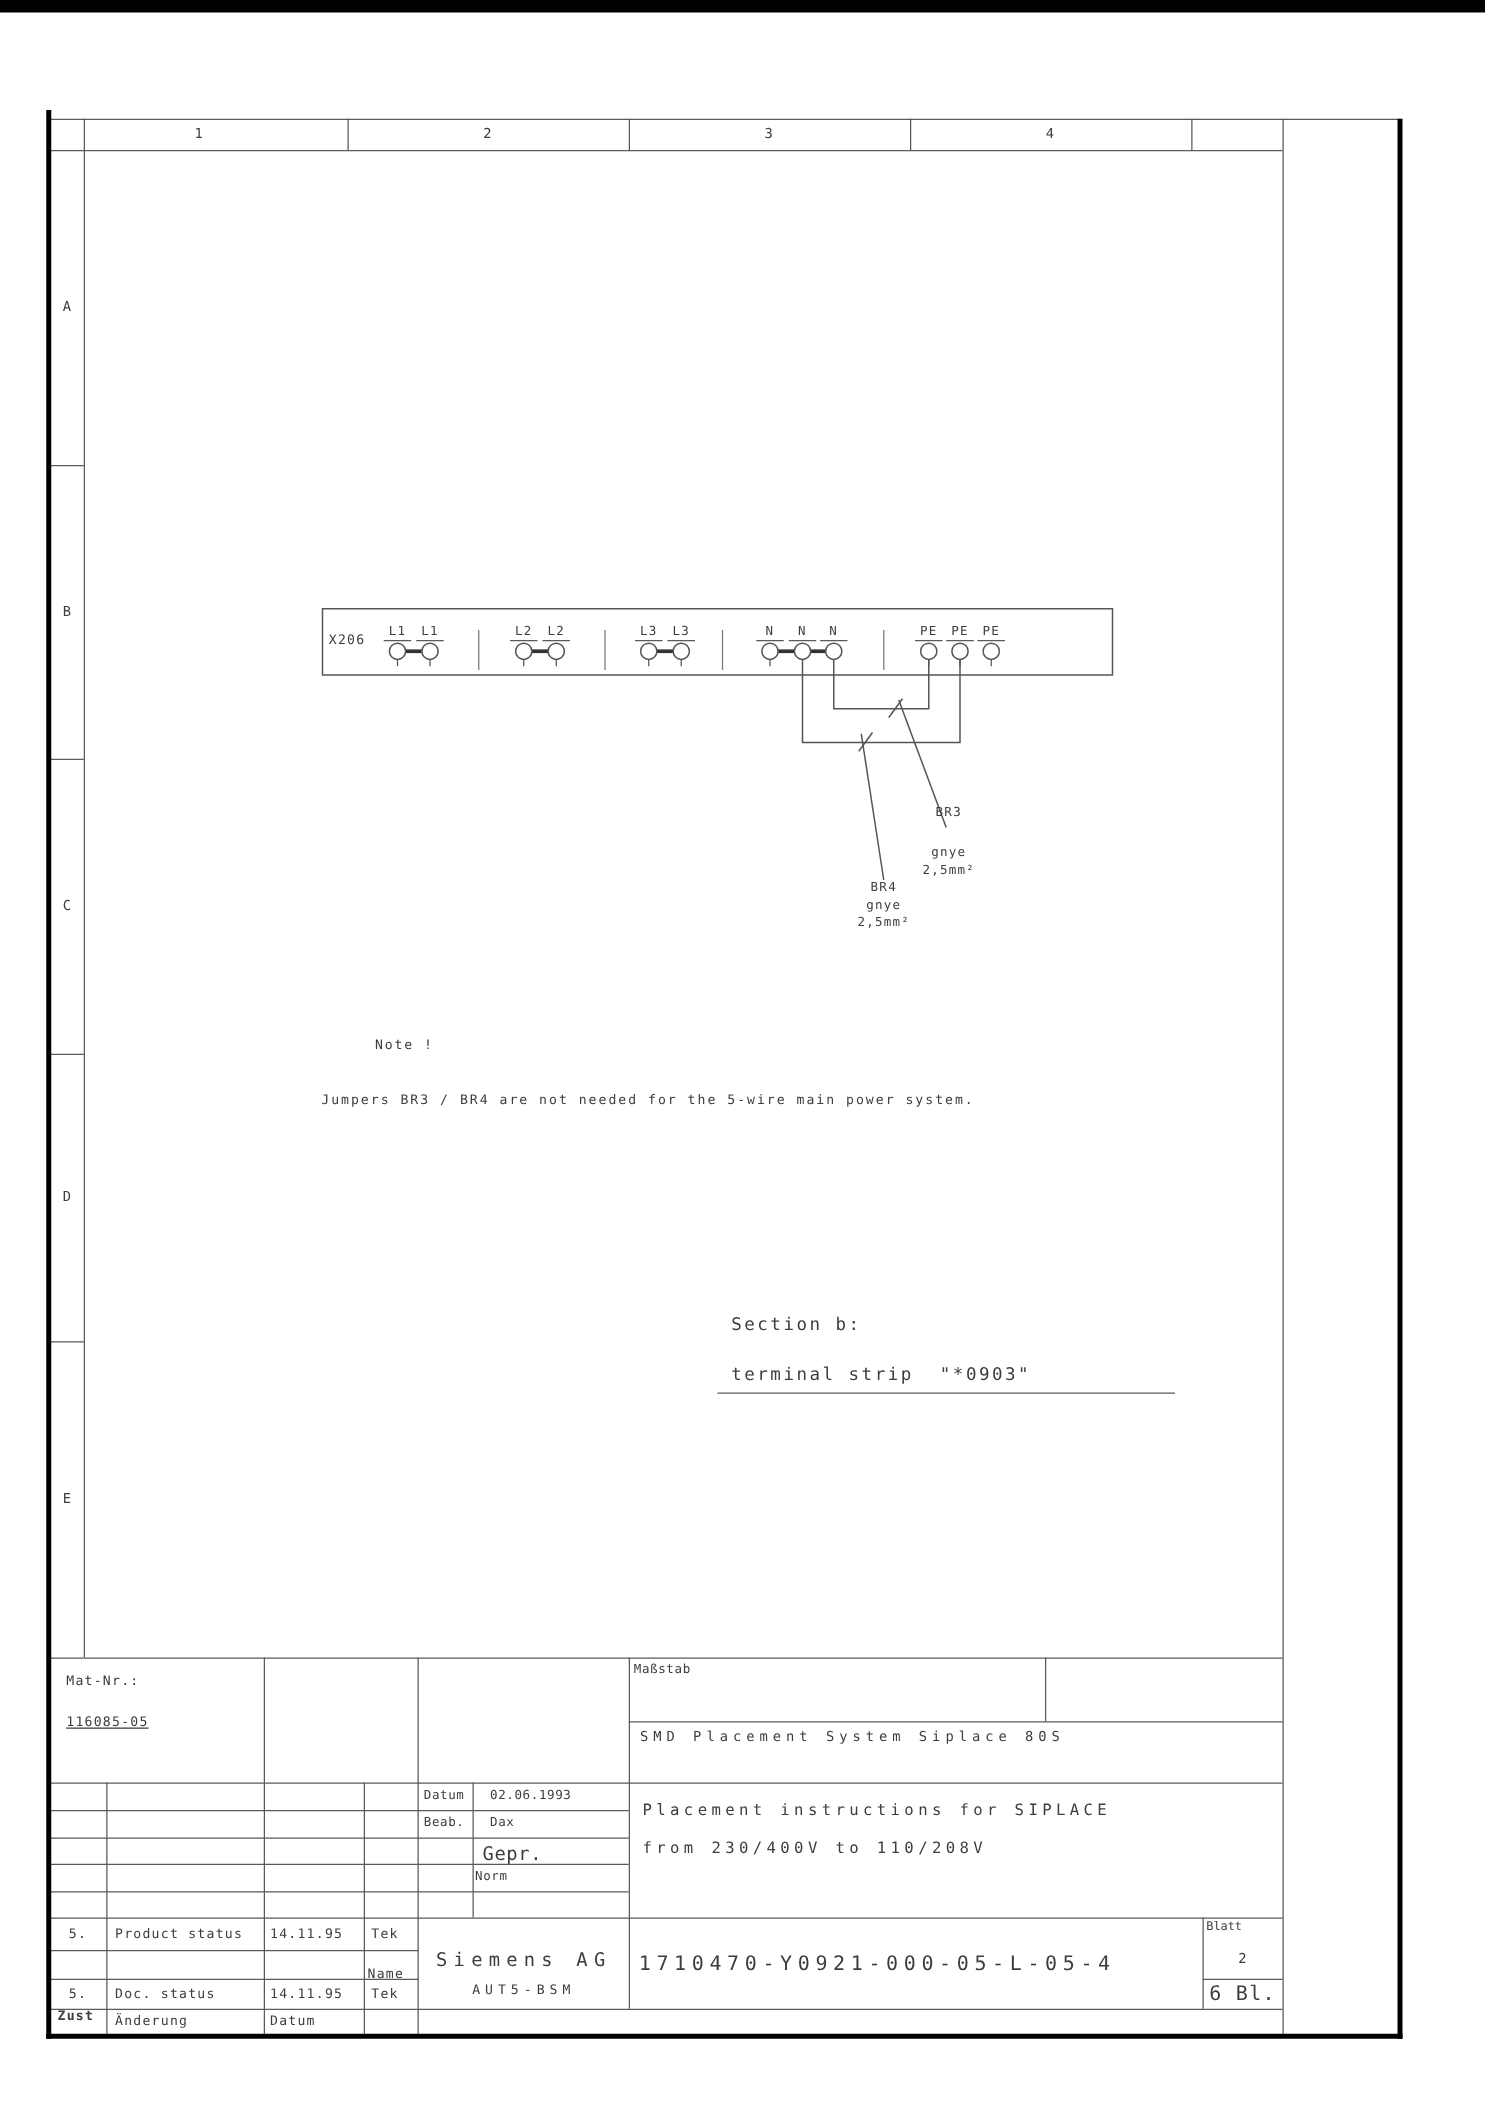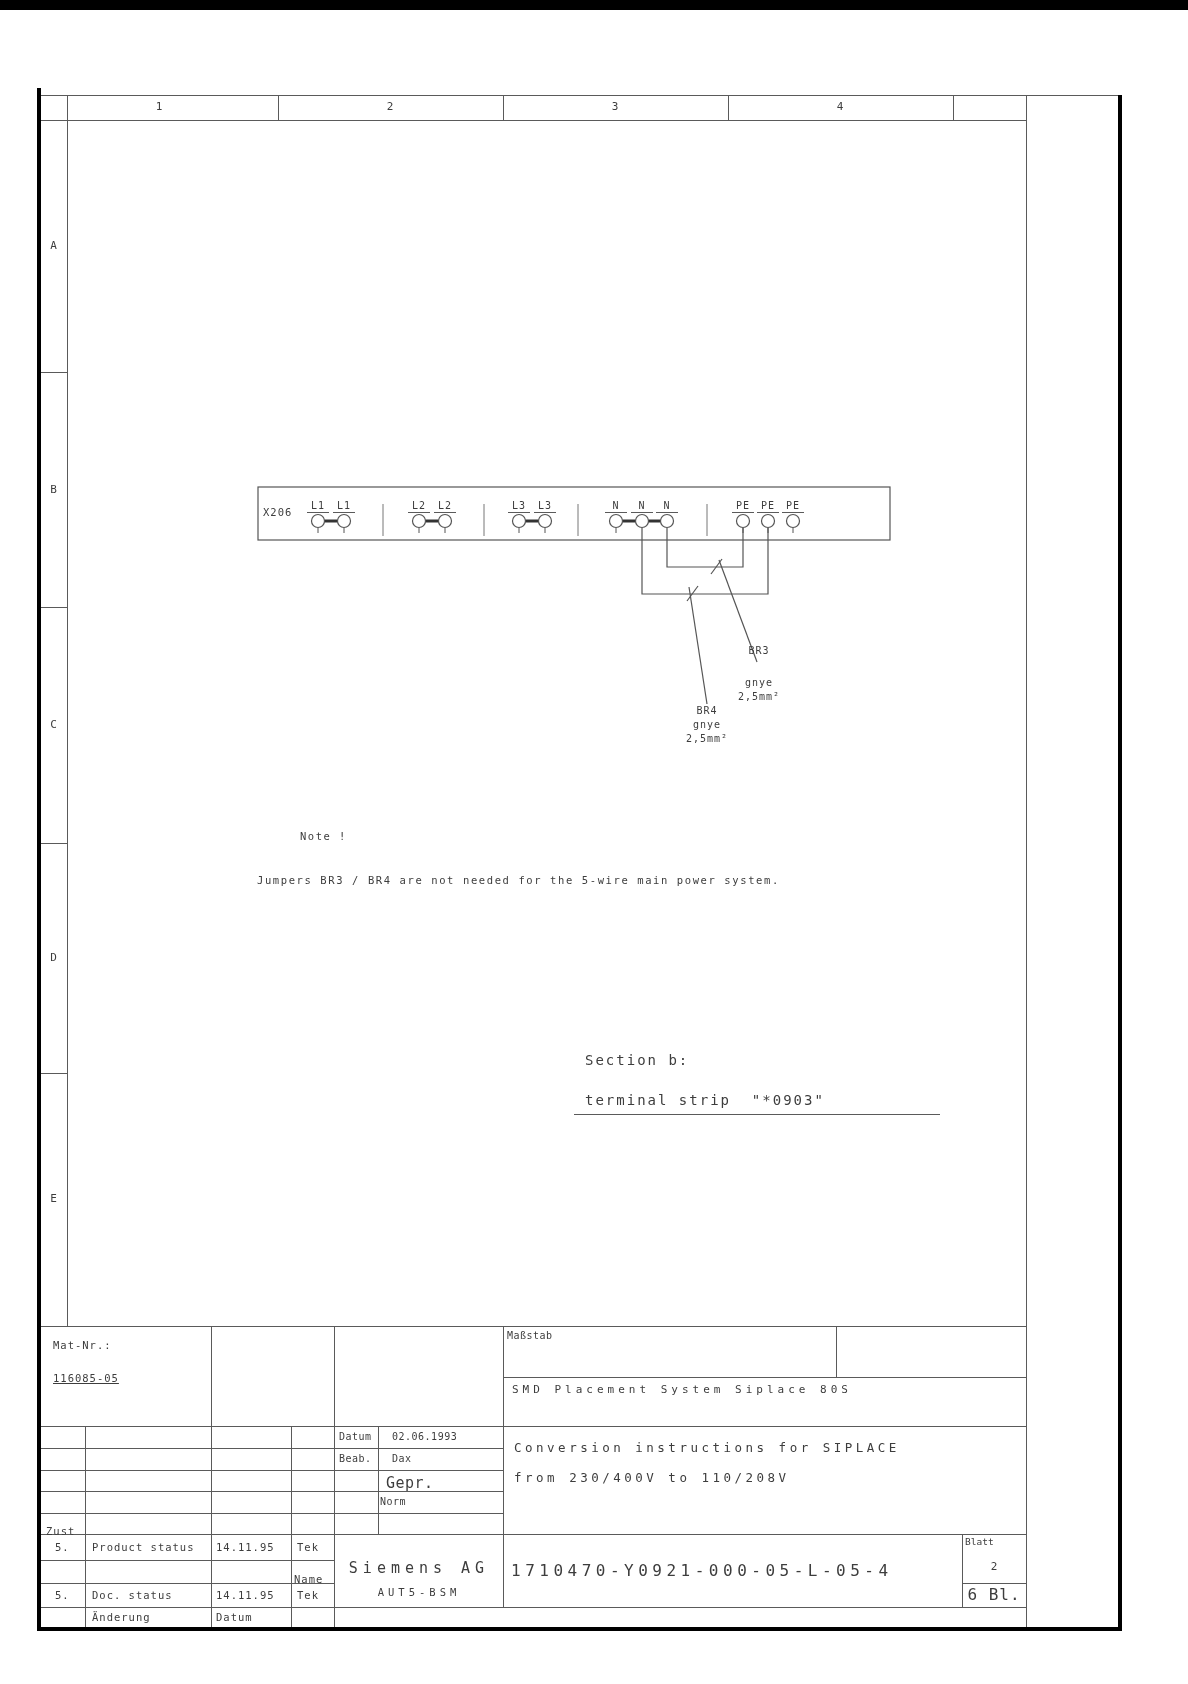--- a/index.html
+++ b/index.html
@@ -150,42 +150,42 @@
   <div class="t" style="left:257px;top:874px;font-size:10.5px;letter-spacing:1.6px;">Jumpers BR3 / BR4 are not needed for the 5-wire main power system.</div>
 
   <div class="t" style="left:585px;top:1052px;font-size:14px;letter-spacing:2px;">Section b:</div>
   <div class="t" style="left:585px;top:1092px;font-size:14px;letter-spacing:2px;">terminal strip  "*0903"</div>
   <div class="ln" style="left:574px;top:1114px;width:366px;height:1px;"></div>
 
   <div class="t" style="left:53px;top:1339px;font-size:10.5px;letter-spacing:1px;">Mat-Nr.:</div>
   <div class="t" style="left:53px;top:1372px;font-size:10.5px;letter-spacing:1px;text-decoration:underline;">116085-05</div>
   <div class="t" style="left:507px;top:1330px;font-size:10px;letter-spacing:0.5px;">Maßstab</div>
   <div class="t" style="left:512px;top:1383px;font-size:11px;letter-spacing:4px;">SMD Placement System Siplace 80S</div>
-  <div class="t" style="left:514px;top:1440px;font-size:12.5px;letter-spacing:3.5px;">Conversion instructions for SIPLACE</div>
+  <div class="t" style="left:514px;top:1440px;font-size:12.5px;letter-spacing:3.5px;">Placement instructions for SIPLACE</div>
   <div class="t" style="left:514px;top:1470px;font-size:12.5px;letter-spacing:3.5px;text-align:center;">from 230/400V to 110/208V</div>
 
   <div class="t" style="left:339px;top:1431px;font-size:10px;letter-spacing:0.5px;">Datum</div>
   <div class="t" style="left:392px;top:1431px;font-size:10px;letter-spacing:0.5px;">02.06.1993</div>
   <div class="t" style="left:339px;top:1453px;font-size:10px;letter-spacing:0.5px;">Beab.</div>
   <div class="t" style="left:392px;top:1453px;font-size:10px;letter-spacing:0.5px;">Dax</div>
   <div class="t" style="left:339px;top:1474px;font-size:15px;letter-spacing:0.5px;margin-left:47px;">Gepr.</div>
   <div class="t" style="left:392px;top:1474px;font-size:10px;letter-spacing:0.5px;"></div>
   <div class="t" style="left:339px;top:1496px;font-size:10px;letter-spacing:0.5px;margin-left:41px;">Norm</div>
   <div class="t" style="left:392px;top:1496px;font-size:10px;letter-spacing:0.5px;"></div>
 
   <div class="t" style="left:55px;top:1541px;font-size:10.5px;letter-spacing:1px;">5.</div>
   <div class="t" style="left:92px;top:1541px;font-size:10.5px;letter-spacing:1px;">Product status</div>
   <div class="t" style="left:216px;top:1541px;font-size:10.5px;letter-spacing:1px;">14.11.95</div>
   <div class="t" style="left:297px;top:1541px;font-size:10.5px;letter-spacing:1px;">Tek</div>
   <div class="t" style="left:55px;top:1589px;font-size:10.5px;letter-spacing:1px;">5.</div>
   <div class="t" style="left:92px;top:1589px;font-size:10.5px;letter-spacing:1px;">Doc. status</div>
   <div class="t" style="left:216px;top:1589px;font-size:10.5px;letter-spacing:1px;">14.11.95</div>
   <div class="t" style="left:297px;top:1589px;font-size:10.5px;letter-spacing:1px;">Tek</div>
 
-  <div class="t" style="left:46px;top:1525px;font-size:10.5px;letter-spacing:1px;">Zust</div>
+  <div class="t" style="left:46px;top:1607px;font-size:10.5px;letter-spacing:1px;font-weight:bold;">Zust</div>
   <div class="t" style="left:92px;top:1611px;font-size:10.5px;letter-spacing:1px;">Änderung</div>
   <div class="t" style="left:216px;top:1611px;font-size:10.5px;letter-spacing:1px;">Datum</div>
   <div class="t" style="left:294px;top:1573px;font-size:10.5px;letter-spacing:1px;">Name</div>
 
   <div class="t ctr" style="left:335px;top:1559px;width:168px;font-size:15px;letter-spacing:5px;">Siemens AG</div>
   <div class="t ctr" style="left:335px;top:1586px;width:168px;font-size:10.5px;letter-spacing:4px;">AUT5-BSM</div>
   <div class="t" style="left:511px;top:1561px;font-size:16px;letter-spacing:4.5px;">1710470-Y0921-000-05-L-05-4</div>
   <div class="t" style="left:965px;top:1536px;font-size:9.5px;">Blatt</div>
   <div class="t ctr" style="left:962px;top:1560px;width:64px;font-size:11px;">2</div>
   <div class="t ctr" style="left:962px;top:1585px;width:64px;font-size:16px;letter-spacing:1px;">6 Bl.</div>

